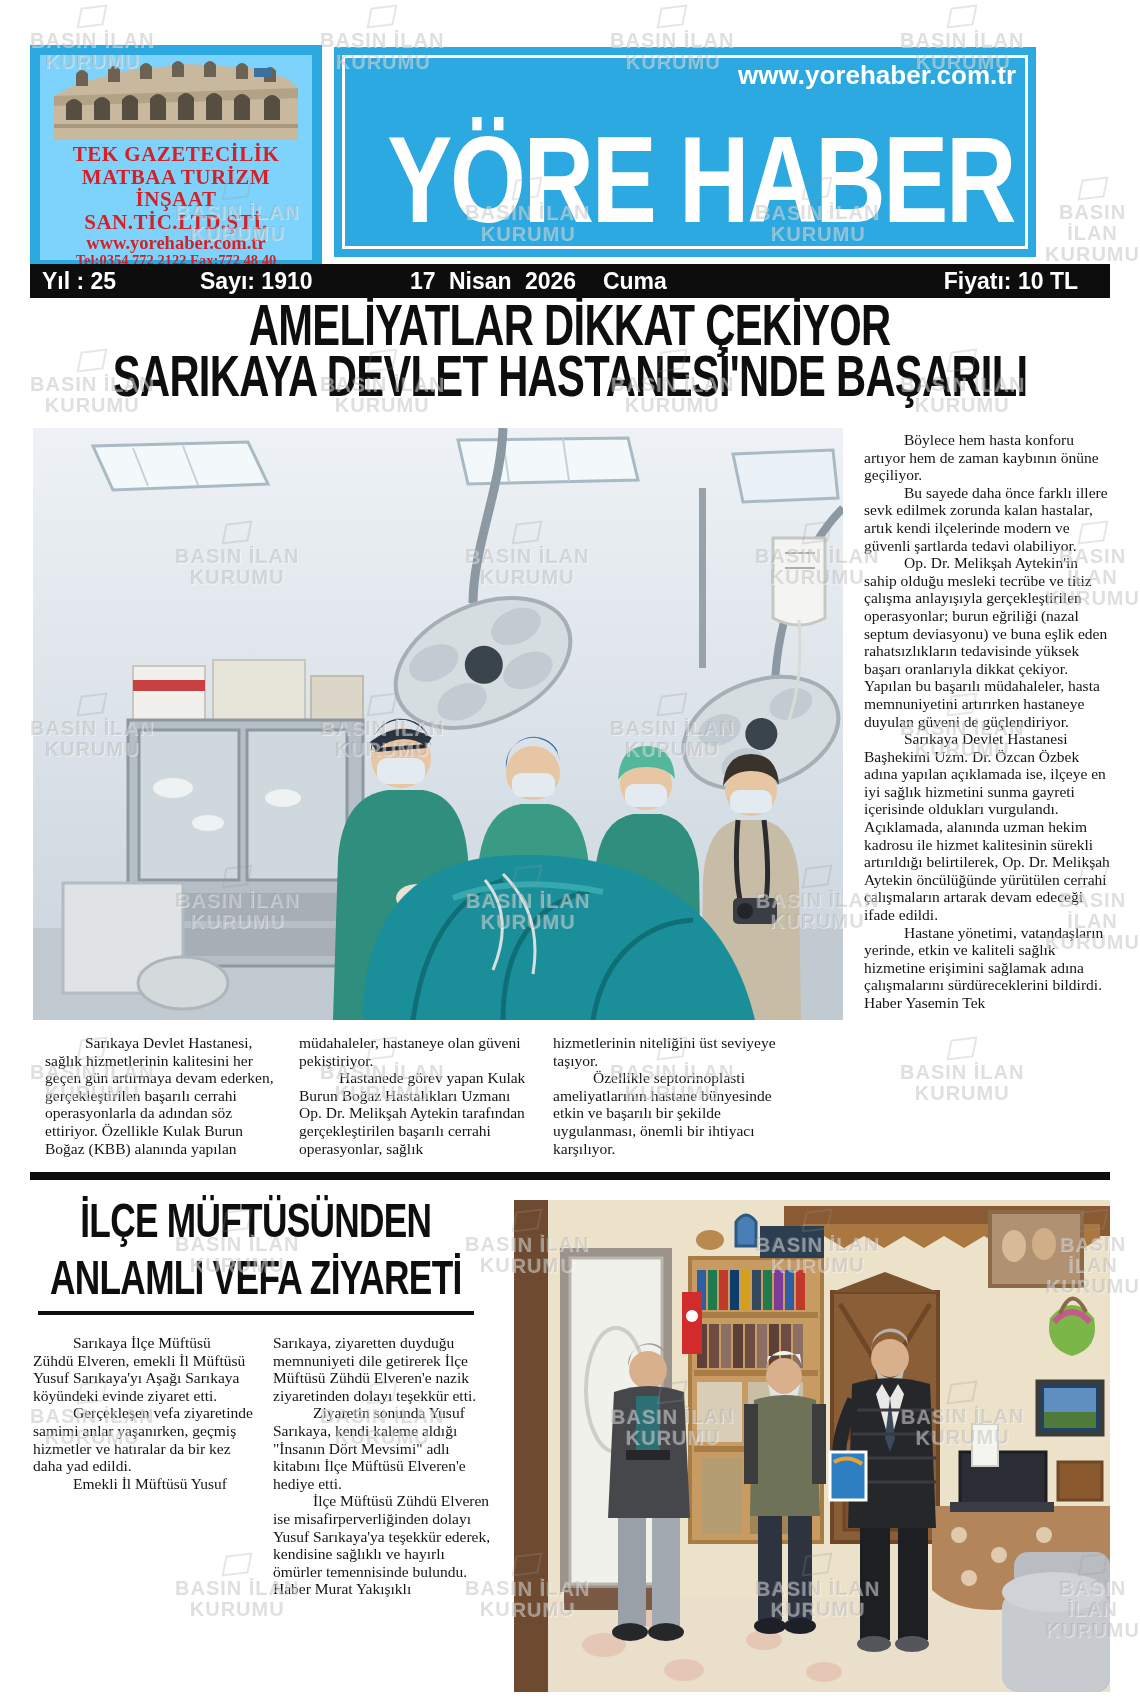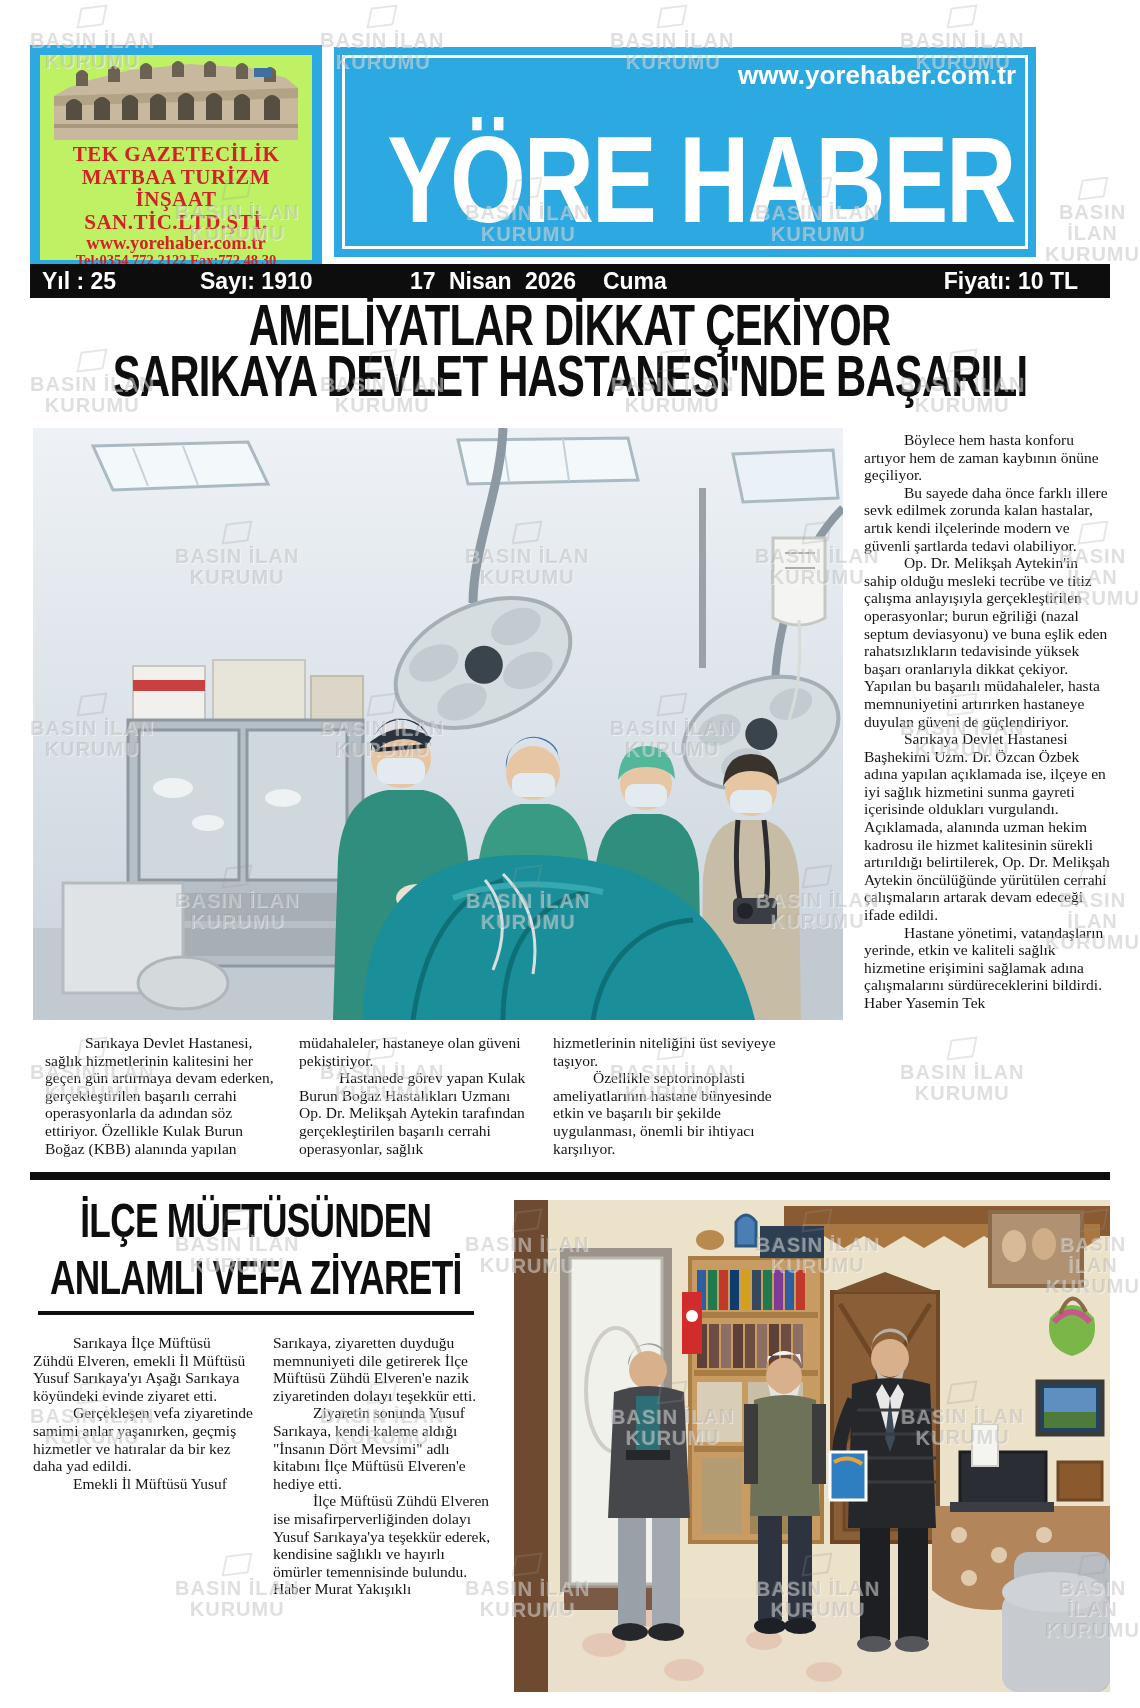--- a/index.html
+++ b/index.html
@@ -9,21 +9,21 @@
   
   .wm-layer{position:absolute;inset:0;z-index:30;pointer-events:none;}
   .wm{position:absolute;text-align:center;font-family:"Liberation Sans",sans-serif;font-weight:bold;
       font-size:20px;line-height:21px;letter-spacing:1px;color:rgba(150,150,150,0.30);
       text-shadow:1px 1px 0 rgba(255,255,255,0.45);}
   .wm-cube{display:block;width:22px;height:17px;border:2px solid rgba(150,150,150,0.24);
       margin:0 auto 3px auto;transform:skewX(-18deg) rotate(-7deg);}
 
   
   .logo-box{position:absolute;left:30px;top:45px;width:292px;height:225px;box-sizing:border-box;
-            border:10px solid #2BA9E0;background:#bef264;text-align:center;z-index:2;}
+            border:10px solid #2BA9E0;background:#7dd3fc;text-align:center;z-index:2;}
   .logo-red{color:#d42127;font-weight:bold;font-family:"Liberation Serif",serif;}
   .logo-l1,.logo-l2,.logo-l3{font-size:21px;line-height:22.5px;letter-spacing:0.5px;}
   .logo-l4{font-size:18.5px;line-height:20px;}
   .logo-l5,.logo-l6{font-size:14.5px;line-height:15.5px;}
   .ruins{display:block;margin:3px auto 0 auto;}
 
   .masthead{position:absolute;left:334px;top:47px;width:702px;height:210px;background:#2BA9E0;z-index:2;}
   .masthead-inner{position:absolute;inset:8px;border:3px solid #ffffff;pointer-events:none;}
   .masthead-url{position:absolute;top:13px;right:20px;color:#fff;font-family:"Liberation Sans",sans-serif;
                 font-weight:bold;font-size:26px;}
@@ -95,21 +95,21 @@
           <path d="M186,9 q6,-8 12,0 l0,12 l-12,0 Z"></path>
         <path d="M214,13 q6,-8 12,0 l0,11 l-12,0 Z"></path>
       </g>
       <rect x="4" y="66" width="244" height="4" fill="#a8997e"></rect>
       <rect x="204" y="10" width="18" height="9" fill="#3f6f9e"></rect>
     </svg>
     <div class="logo-red logo-l1">TEK GAZETECİLİK</div>
     <div class="logo-red logo-l2">MATBAA TURİZM İNŞAAT</div>
     <div class="logo-red logo-l3">SAN.TİC.LTD.ŞTİ.</div>
     <div class="logo-red logo-l4">www.yorehaber.com.tr</div>
-    <div class="logo-red logo-l5">Tel:0354 772 2122 Fax:772 48 30</div>
+    <div class="logo-red logo-l5">Tel:0354 772 2122 Fax:772 48 40</div>
     <div class="logo-red logo-l6">N.Şener Blv. SARIKAYA/YOZGAT</div>
   </div>
 
   <div class="masthead">
     <div class="masthead-inner"></div>
     <div class="masthead-url">www.yorehaber.com.tr</div>
     <div class="masthead-title">
       <span class="cond">YÖRE HABER</span>
     </div>
   </div>

